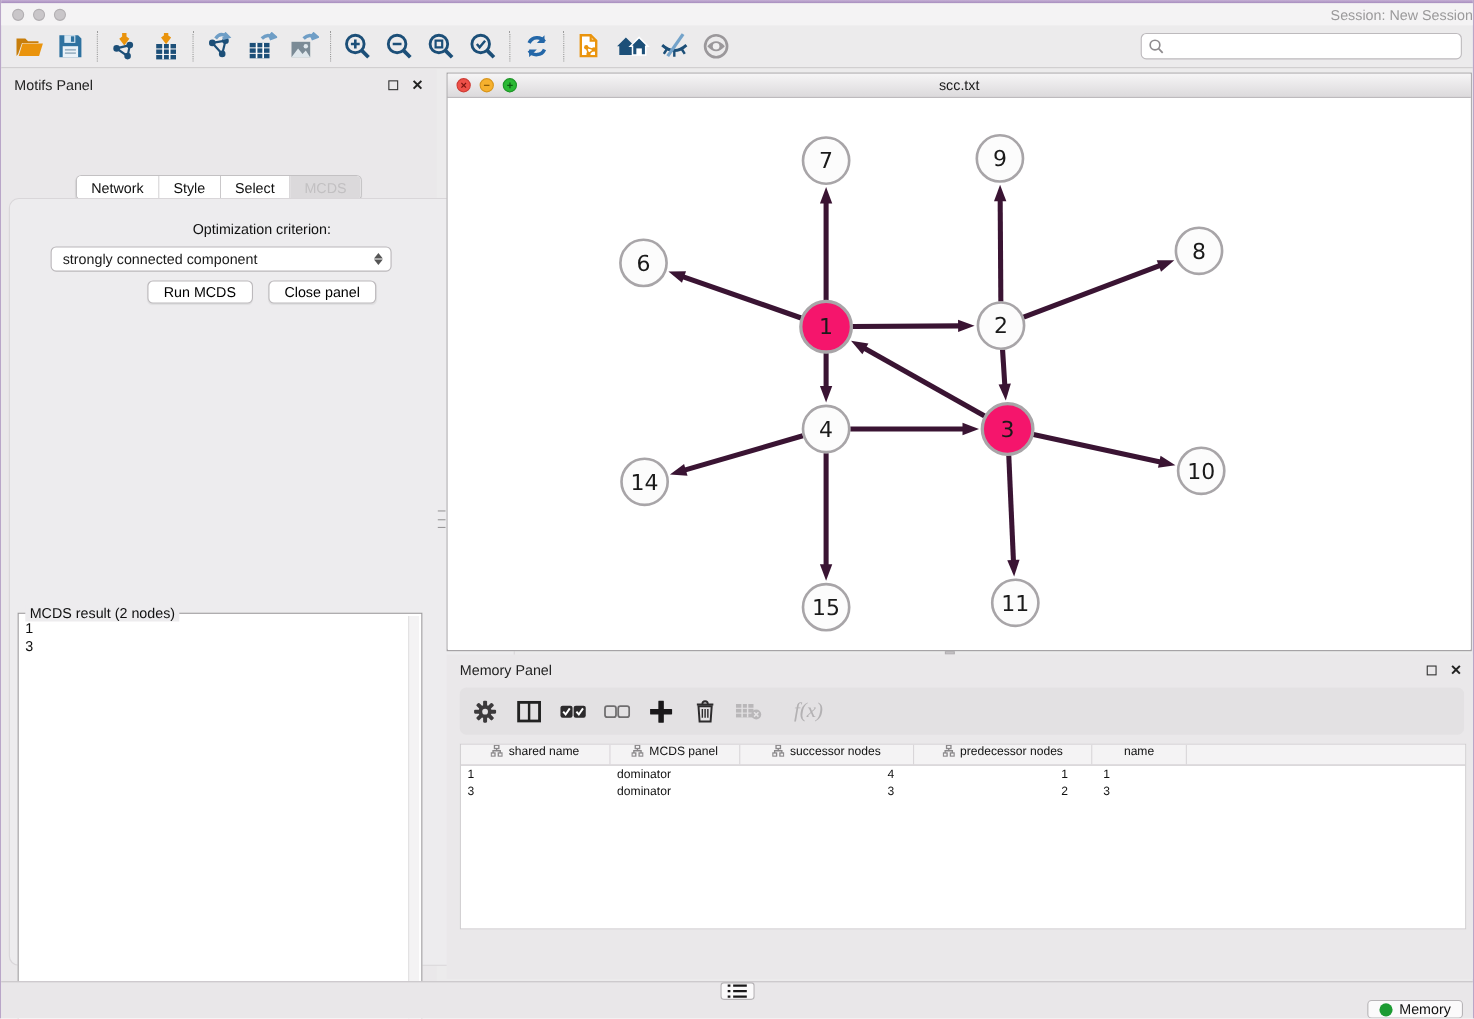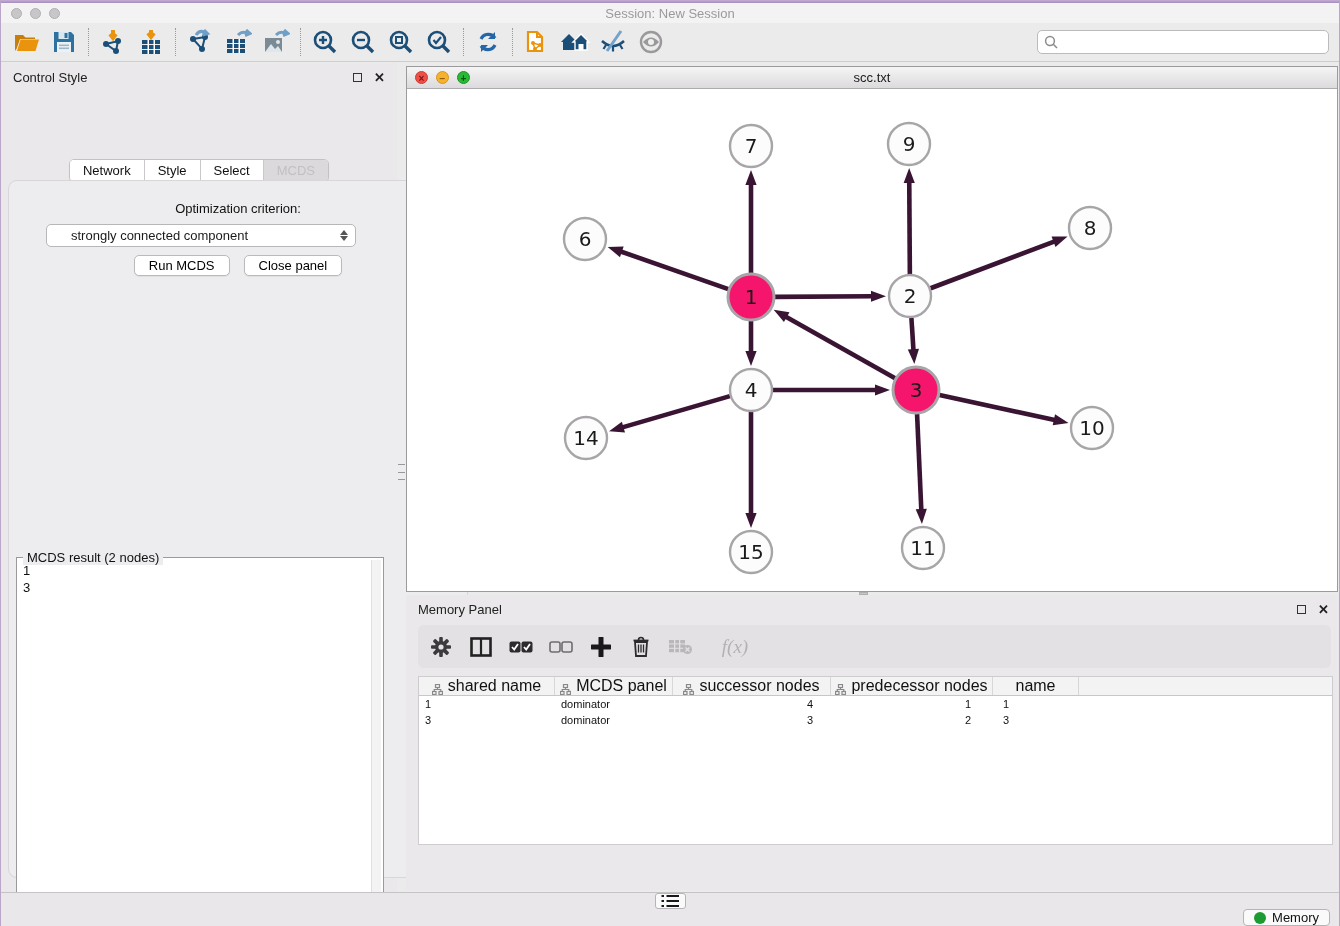--- a/index.html
+++ b/index.html
@@ -6,21 +6,21 @@
   *{box-sizing:border-box;}
   .app{position:relative;width:1340px;height:926px;background:#ecebec;
        font-family:"Liberation Sans",sans-serif;color:#1a1a1a;overflow:hidden;
        border-left:1px solid #b9a6c8;border-right:1px solid #b9a6c8;}
   
   .top-strip{position:absolute;top:0;left:0;right:0;height:3px;background:linear-gradient(#c5afd4,#a58bbd);}
   .titlebar{position:absolute;top:3px;left:0;right:0;height:20px;background:#f4f3f4;
             display:flex;align-items:center;}
   .traffic{display:flex;gap:8px;margin-left:10px;}
   .light{width:11px;height:11px;border-radius:50%;background:#c9c6c9;border:1px solid #b2afb2;}
-  .win-title{position:absolute;left:0;right:0;text-align:center;font-size:13px;color:#9b9a9b;}
+  .win-title{position:absolute;left:0;right:0;text-align:right;font-size:13px;color:#9b9a9b;}
   .toolbar{position:absolute;top:23px;left:0;right:0;height:39px;border-bottom:1px solid #cfccce;
            display:flex;align-items:center;padding:0 10px;}
   .tbtn{width:30px;height:30px;display:flex;align-items:center;justify-content:center;flex:0 0 auto;}
   .tsep{width:0;height:28px;border-left:1px dotted #9b9b9b;margin:0 9px;flex:0 0 auto;}
   .gap6{width:8px;flex:0 0 auto;}
   .search-wrap{margin-left:auto;position:relative;width:292px;height:24px;}
   .search-wrap input{width:100%;height:100%;border:1px solid #bdbabd;border-radius:5px;background:#fff;
             padding:0 8px 0 26px;font-size:13px;font-family:"Liberation Sans",sans-serif;outline:none;}
   .search-glyph{position:absolute;left:7px;top:5px;}
   
@@ -34,21 +34,21 @@
   .seg .tab{padding:2px 13px;font-size:13px;background:#fff;color:#111;border-right:1px solid #cac8ca;
             white-space:nowrap;line-height:17px;}
   .seg .tab:last-child{border-right:none;}
   .seg .tab.selected{background:#dbd9db;color:#c2c0c2;}
   .cp-tabs{position:absolute;top:96px;left:0;width:100%;text-align:center;}
   .cp-body{position:absolute;left:7px;top:117px;width:460px;bottom:14px;background:#edecee;
            border:1px solid #d9d6d9;border-radius:9px;}
   .opt-label{position:absolute;top:20px;left:0;width:100%;text-align:center;font-size:13px;color:#111;}
   .dropdown{position:absolute;top:43px;left:37px;width:310px;height:23px;background:#fff;
             border:1px solid #b9b6b9;border-radius:5px;display:flex;align-items:center;
-            font-size:13px;padding-left:24px;}
+            font-size:13px;padding-left:10px;}
   .dd-arrows{margin-left:auto;margin-right:7px;display:flex;flex-direction:column;gap:1px;}
   .dd-arrows i{display:block;width:0;height:0;border-left:4px solid transparent;border-right:4px solid transparent;}
   .dd-up{border-bottom:5px solid #555;}
   .dd-down{border-top:5px solid #555;}
   .btn-row{position:absolute;top:74px;left:0;width:100%;display:flex;justify-content:center;gap:14px;}
   .pbtn{background:#fff;border:1px solid #bcb9bc;border-radius:5px;font-size:13px;padding:2px 14px;
         font-family:"Liberation Sans",sans-serif;box-shadow:0 1px 1px rgba(0,0,0,.06);}
   .result-box{position:absolute;left:7px;top:376px;width:368px;height:375px;border:1px solid #9c999c;
               background:#fff;}
   .result-legend{position:absolute;top:-8px;left:6px;background:#edecee;padding:0 4px;font-size:13px;color:#111;}
@@ -73,21 +73,21 @@
   .h-grip{position:absolute;left:858px;top:592px;width:9px;height:3px;background:#c9c6c9;border:1px solid #b1aeb1;}
   
   .tpanel{position:absolute;left:405px;top:595px;width:935px;height:295px;background:#eae8ea;}
   .tp-toolbar{position:absolute;left:12px;right:10px;top:30px;height:43px;background:#e3e1e3;
               border-radius:6px;display:flex;align-items:center;padding:0 10px;gap:14px;}
   .tp-btn{width:26px;height:26px;display:flex;align-items:center;justify-content:center;}
   .fx{font-family:"Liberation Serif",serif;font-style:italic;font-size:19px;color:#b3b1b3;margin-left:28px;}
   .grid{position:absolute;left:12px;right:8px;top:81px;height:169px;background:#fff;
         border:1px solid #cfcccf;overflow:hidden;}
   .gridhead{display:flex;height:19px;background:#f4f3f4;border-bottom:1px solid #c9c6c9;}
-  .gh-cell{display:flex;align-items:flex-end;gap:5px;font-size:16px;color:#111;border-right:1px solid #d9d6d9;
+  .gh-cell{display:flex;align-items:flex-start;gap:5px;font-size:11px;color:#111;border-right:1px solid #d9d6d9;
            padding:0 4px;justify-content:center;}
   .gridrow{display:flex;height:16px;font-size:11px;color:#111;}
   .g-cell{padding:0 6px;line-height:16px;white-space:nowrap;overflow:hidden;}
   .tp-footer{position:absolute;left:0;right:0;top:253px;height:42px;border-top:1px solid #d4d1d4;
              display:flex;align-items:center;justify-content:center;background:#e7e5e7;}
   
   .statusbar{position:absolute;left:0;right:0;bottom:0;height:34px;background:#e9e7e9;border-top:1px solid #c6c3c6;
              display:flex;align-items:center;padding:0 9px;flex-direction:column;}
   .sq-btn{width:31px;height:26px;background:#fbfafb;border:1px solid #b7b4b7;border-radius:3px;
           display:flex;align-items:center;justify-content:center;}
@@ -301,21 +301,21 @@
             <circle cx="6" cy="6" r="4.4" stroke="#8e8b8e" stroke-width="1.5" fill="none"></circle>
             <line x1="9.3" y1="9.3" x2="13" y2="13" stroke="#8e8b8e" stroke-width="1.6"></line>
           </svg>
       </span>
       <input type="text" placeholder="" style="">
     </div>
   </div>
 
   <div class="cpanel">
     <div class="panel-head">
-      <span>Control Style</span>
+      <span>Motifs Panel</span>
       <span class="spacer"></span>
       <span class="mini-float"></span>
       <span class="mini-close">✕</span>
     </div>
     <div class="cp-tabs">
       <span class="seg" id="cp-tabs-seg">
           <span class="tab">Network</span>
           <span class="tab">Style</span>
           <span class="tab">Select</span>
           <span class="tab selected">MCDS</span>

